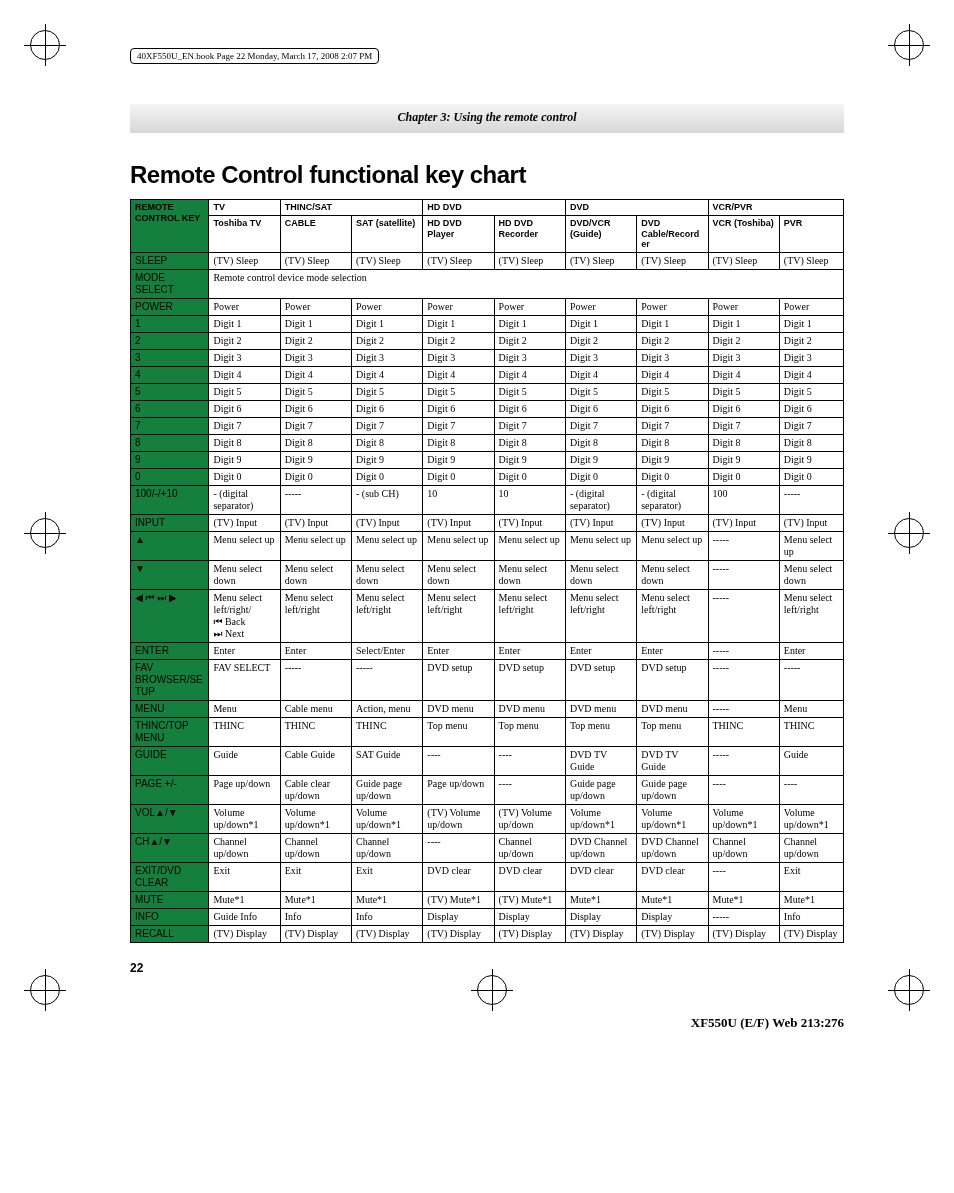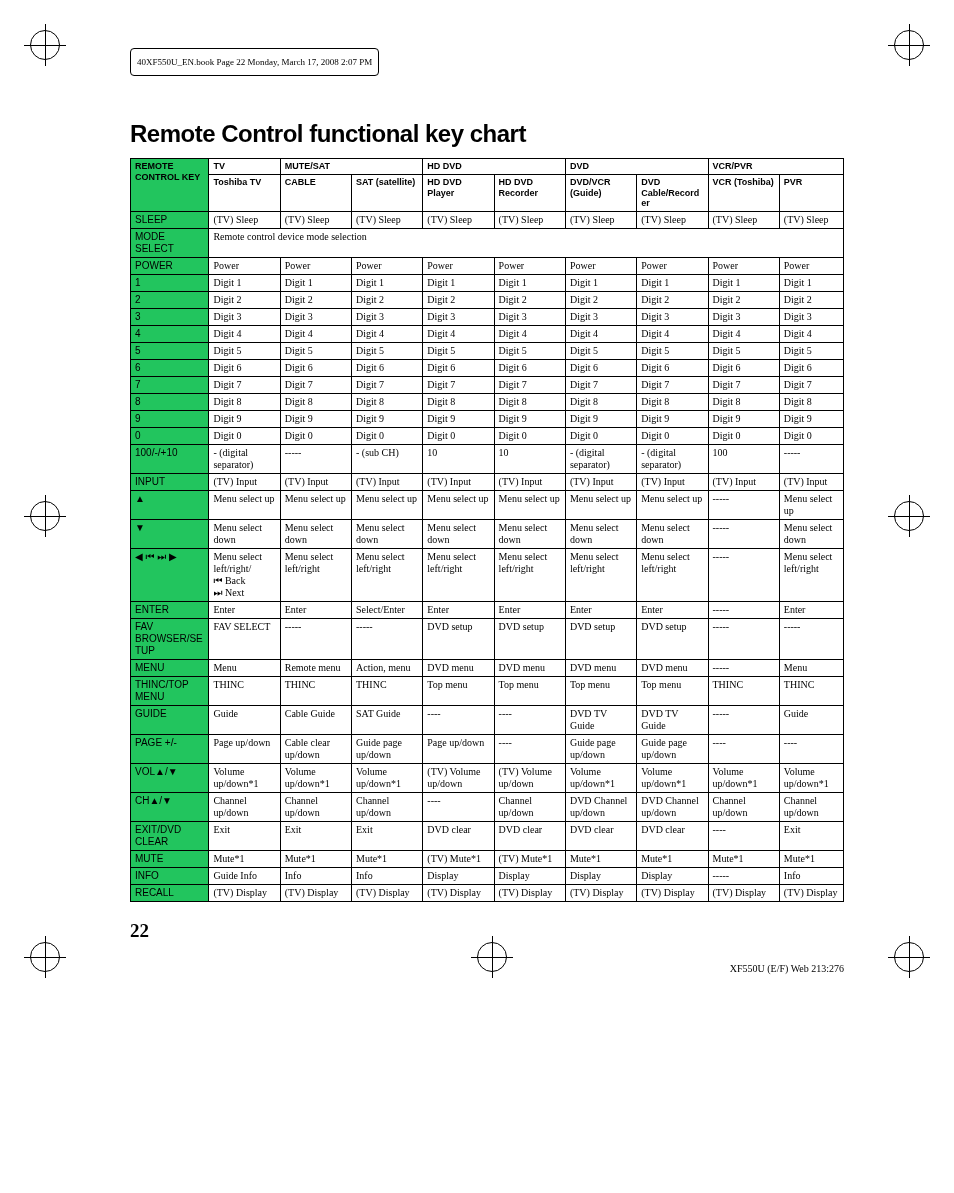--- a/index.html
+++ b/index.html
@@ -11,21 +11,21 @@
     font-size: 11px;
   }
   .page {
     width: 954px;
     margin: 0 auto;
     padding: 48px 110px 60px 130px;
     position: relative;
   }
   .bookline {
     font-size: 9px;
-    padding: 8px 6px;
+    padding: 2px 6px;
     border: 1px solid #000;
     border-radius: 4px;
     display: inline-block;
     margin-bottom: 40px;
   }
   .chapter-bar {
     text-align: center;
     background: linear-gradient(to bottom, #f5f5f5, #d7d7d7);
     padding: 6px 0 8px;
     font-weight: bold;
@@ -54,33 +54,34 @@
     font-size: 10px;
     line-height: 1.2;
     word-wrap: break-word;
   }
   table.chart th {
     font-family: Arial, Helvetica, sans-serif;
     font-weight: bold;
     font-size: 9px;
   }
   .grp { text-align: center; }
-  .keycol { background: #22c55e; font-family: Arial, Helvetica, sans-serif; font-size: 9px; font-weight: normal; text-transform: uppercase; }
+  .keycol { background: #15803d; font-family: Arial, Helvetica, sans-serif; font-size: 9px; font-weight: normal; text-transform: uppercase; }
 
   .pagenum {
-    font-family: Liberation Serif, serif;
+    font-family: Liberation Sans, sans-serif;
     font-weight: 900;
-    font-size: 19px;
+    font-size: 12px;
     margin-top: 18px;
   }
   .footer-right {
     position: absolute;
     right: 110px;
-    bottom: 28px;
-    font-size: 10px;
+    bottom: 4px;
+    font-size: 13px;
+    font-weight: bold;
   }
 
   .regmark { position: absolute; width: 30px; height: 30px; }
   .regmark::before {
     content: "";
     position: absolute; inset: 0;
     border: 1px solid #000;
     border-radius: 50%;
   }
   .regmark::after {
@@ -124,41 +125,42 @@
     </div>
   <div class="regmark rm-bm">
       <span class="h"></span>
     </div>
   <div class="regmark rm-br">
       <span class="h"></span>
     </div>
 
   <div class="bookline">40XF550U_EN.book  Page 22  Monday, March 17, 2008  2:07 PM</div>
 
+  <div class="chapter-bar">Chapter 3: Using the remote control</div>
 
   <div class="page-title">Remote Control functional key chart</div>
 
   <table class="chart">
     <colgroup>
       <col style="width:11%">
         <col style="width:10%">
         <col style="width:10%">
         <col style="width:10%">
       <col style="width:10%">
         <col style="width:10%">
         <col style="width:10%">
         <col style="width:10%">
       <col style="width:10%">
         <col style="width:9%">
     </colgroup>
     <thead>
       <tr>
         <th rowspan="2" class="keycol">REMOTE CONTROL KEY</th>
         <th class="grp">TV</th>
-        <th class="grp" colspan="2">MUTE/SAT</th>
+        <th class="grp" colspan="2">THINC/SAT</th>
         <th class="grp" colspan="2">HD DVD</th>
         <th class="grp" colspan="2">DVD</th>
         <th class="grp" colspan="2">VCR/PVR</th>
       </tr>
       <tr>
         <th>Toshiba TV</th>
         <th>CABLE</th>
         <th>SAT (satellite)</th>
         <th>HD DVD Player</th>
         <th>HD DVD Recorder</th>
@@ -397,21 +399,21 @@
           <td>DVD setup</td>
           <td>DVD setup</td>
           <td>DVD setup</td>
           <td>DVD setup</td>
           <td>-----</td>
           <td>-----</td>
         </tr>
         <tr>
           <td class="keycol">MENU</td>
           <td>Menu</td>
-          <td>Remote menu</td>
+          <td>Cable menu</td>
           <td>Action, menu</td>
           <td>DVD menu</td>
           <td>DVD menu</td>
           <td>DVD menu</td>
           <td>DVD menu</td>
           <td>-----</td>
           <td>Menu</td>
         </tr>
         <tr>
           <td class="keycol">THINC/TOP MENU</td>

